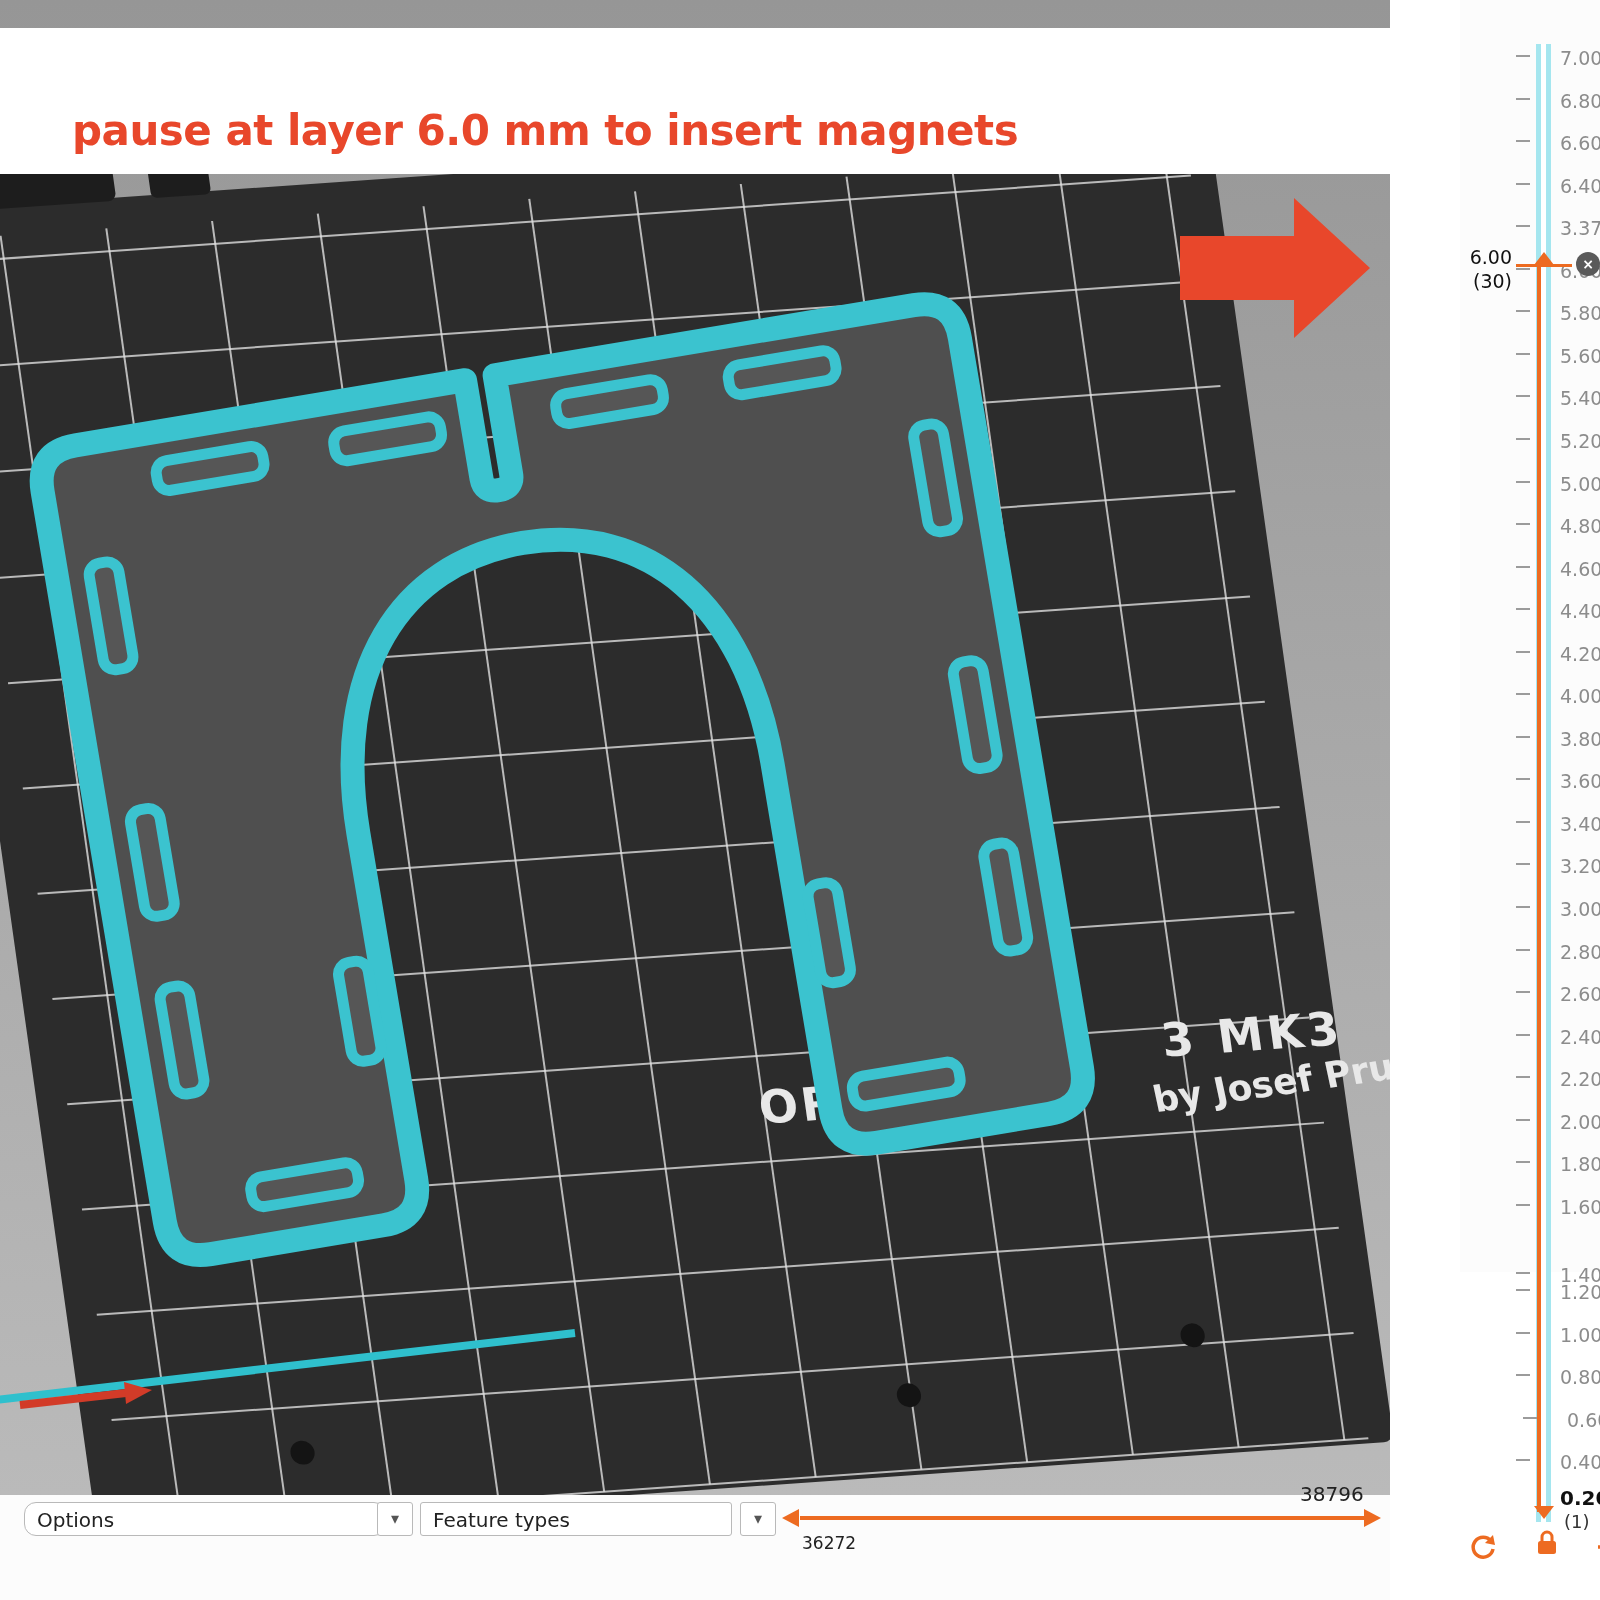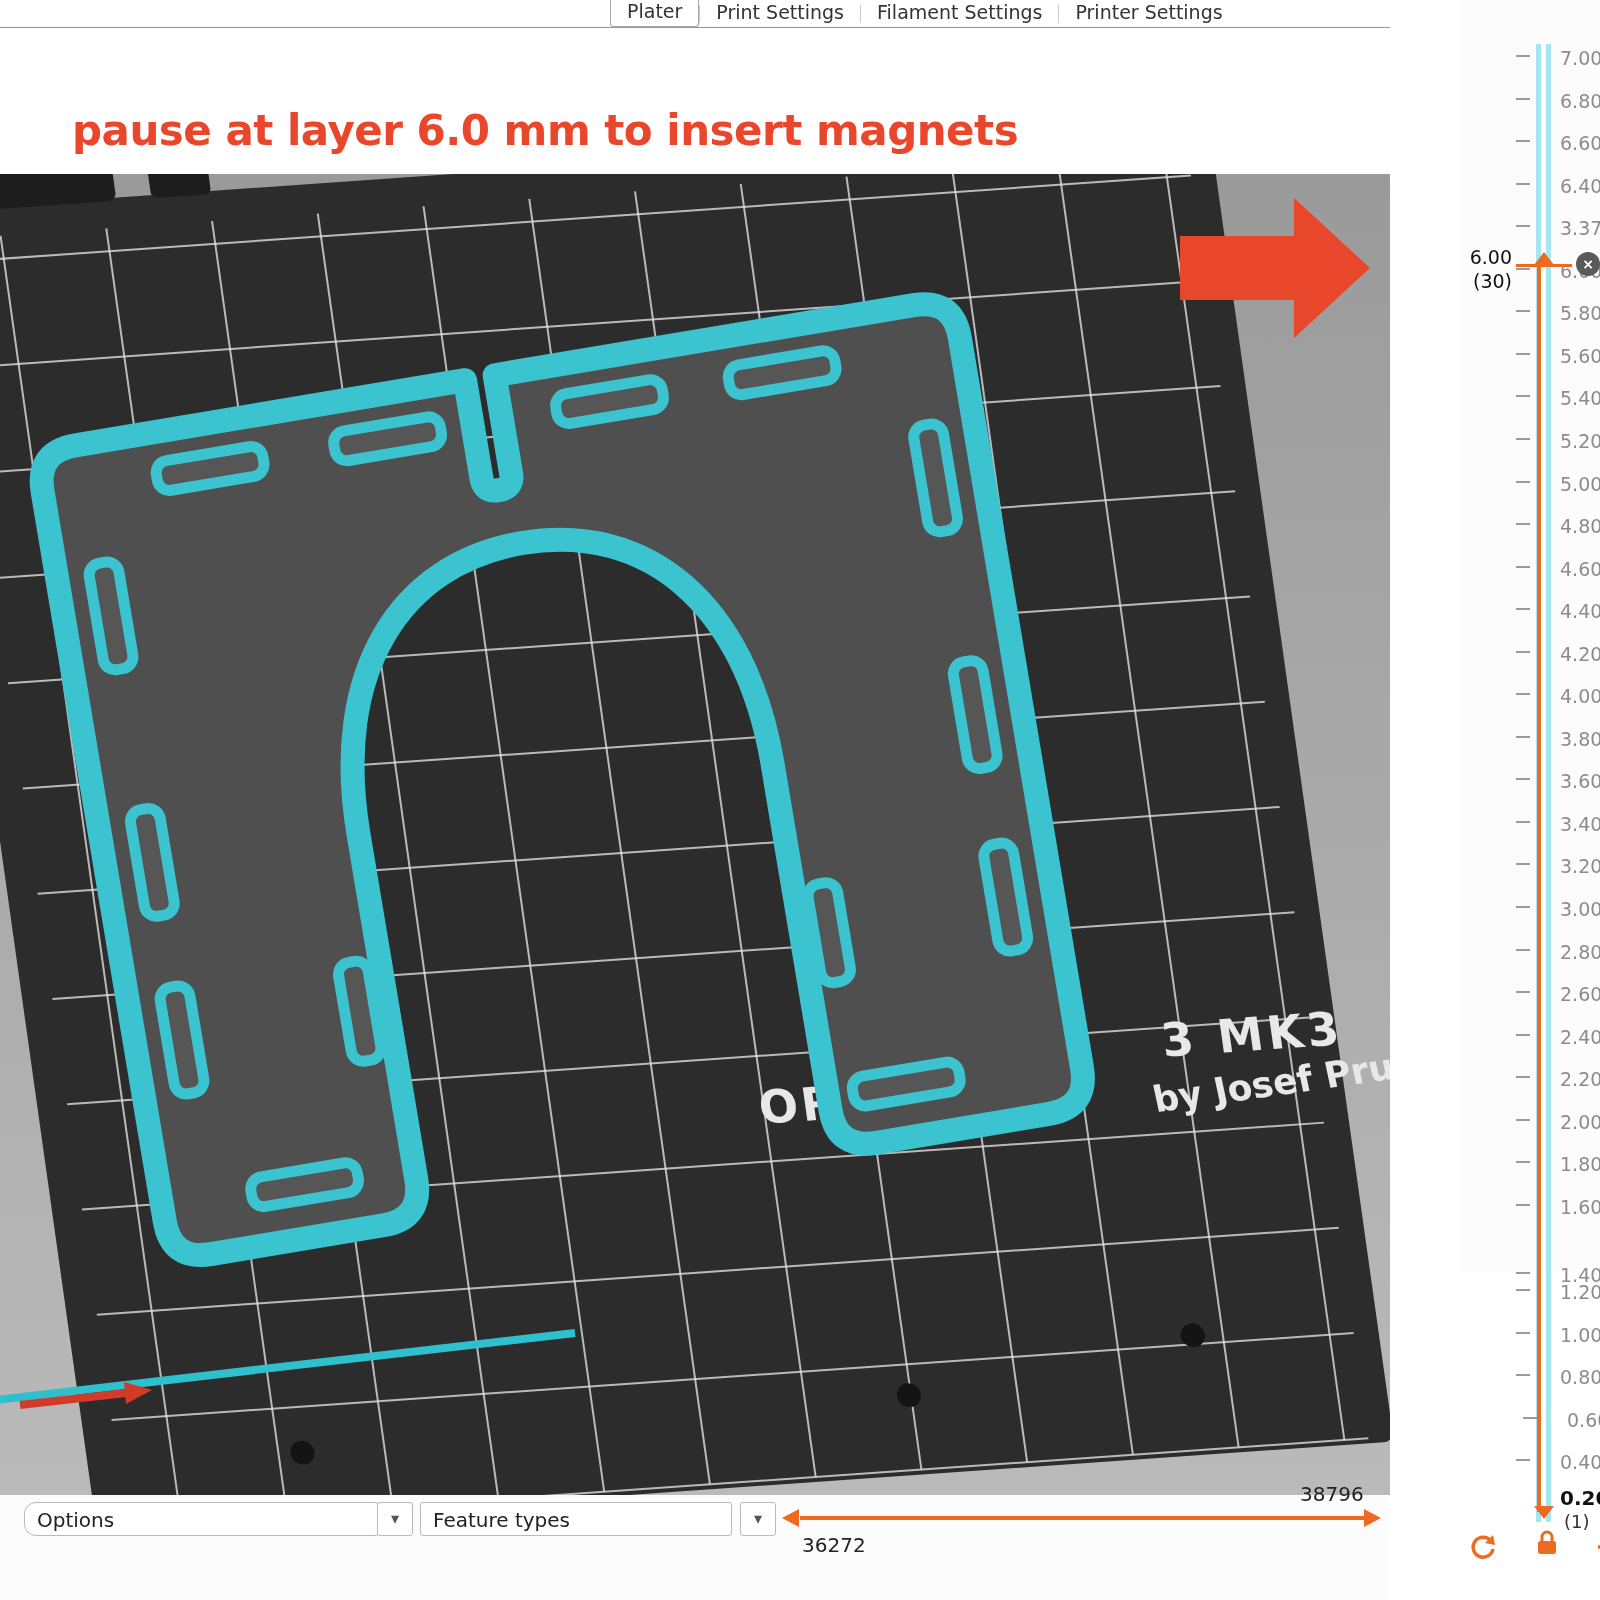--- a/index.html
+++ b/index.html
@@ -52,21 +52,21 @@
   .selectbox{position:absolute;top:7px;height:34px;border:1px solid #b9b9b9;border-radius:3px;background:#fff;
              font-size:20px;color:#222;line-height:34px;padding-left:12px;box-sizing:border-box;}
   .chevbtn{position:absolute;top:7px;width:36px;height:34px;border:1px solid #b9b9b9;border-radius:3px;background:#fff;
            text-align:center;line-height:32px;font-size:16px;color:#555;box-sizing:border-box;}
   .hline{position:absolute;left:800px;top:21px;width:565px;height:4px;background:#ED6B21;}
   .harrow-left{position:absolute;left:782px;top:14px;width:0;height:0;
             border-top:9px solid transparent;border-bottom:9px solid transparent;border-right:17px solid #ED6B21;}
   .harrow-right{position:absolute;left:1364px;top:14px;width:0;height:0;
             border-top:9px solid transparent;border-bottom:9px solid transparent;border-left:17px solid #ED6B21;}
   .hmax{position:absolute;left:1300px;top:-13px;font-size:20px;color:#222;}
-  .hmin{position:absolute;left:802px;top:38px;font-size:20px;color:#222;}
+  .hmin{position:absolute;left:802px;top:38px;font-size:17px;color:#222;}
 </style>
 </head>
 <body>
 
 <div id="app">
 
   <div class="viewport">
     <svg width="1390" height="1495" viewBox="0 0 1390 1495">
       <defs>
         <linearGradient id="bgGrad" x1="0" y1="0" x2="0" y2="1">
@@ -140,31 +140,20 @@
           <rect x="700" y="752" width="108" height="30" rx="12"></rect>
           <rect x="688" y="555" width="30" height="100" rx="12"></rect>
           <rect x="212" y="555" width="30" height="100" rx="12"></rect>
         </g>
       </g>
 
       <polygon points="1180,236 1294,236 1294,198 1370,268 1294,338 1294,300 1180,300" fill="#E8472B"></polygon>
     </svg>
   </div>
 
-  <div class="tab-bar">
-    <div class="tab-items">
-        <div class="tab active">Plater</div>
-        <span class="tab-sep"></span>
-        <div class="tab">Print Settings</div>
-        <span class="tab-sep"></span>
-        <div class="tab">Filament Settings</div>
-        <span class="tab-sep"></span>
-        <div class="tab">Printer Settings</div>
-      </div>
-  </div>
 
   <div class="annotation">
     <div class="ann-line2">pause at layer 6.0 mm to insert magnets</div>
   </div>
 
   <div class="layer-panel">
     <div class="track"></div>
     <div class="selection"></div>
     <div>
         <div class="tick-row" style="top: 47px;">

